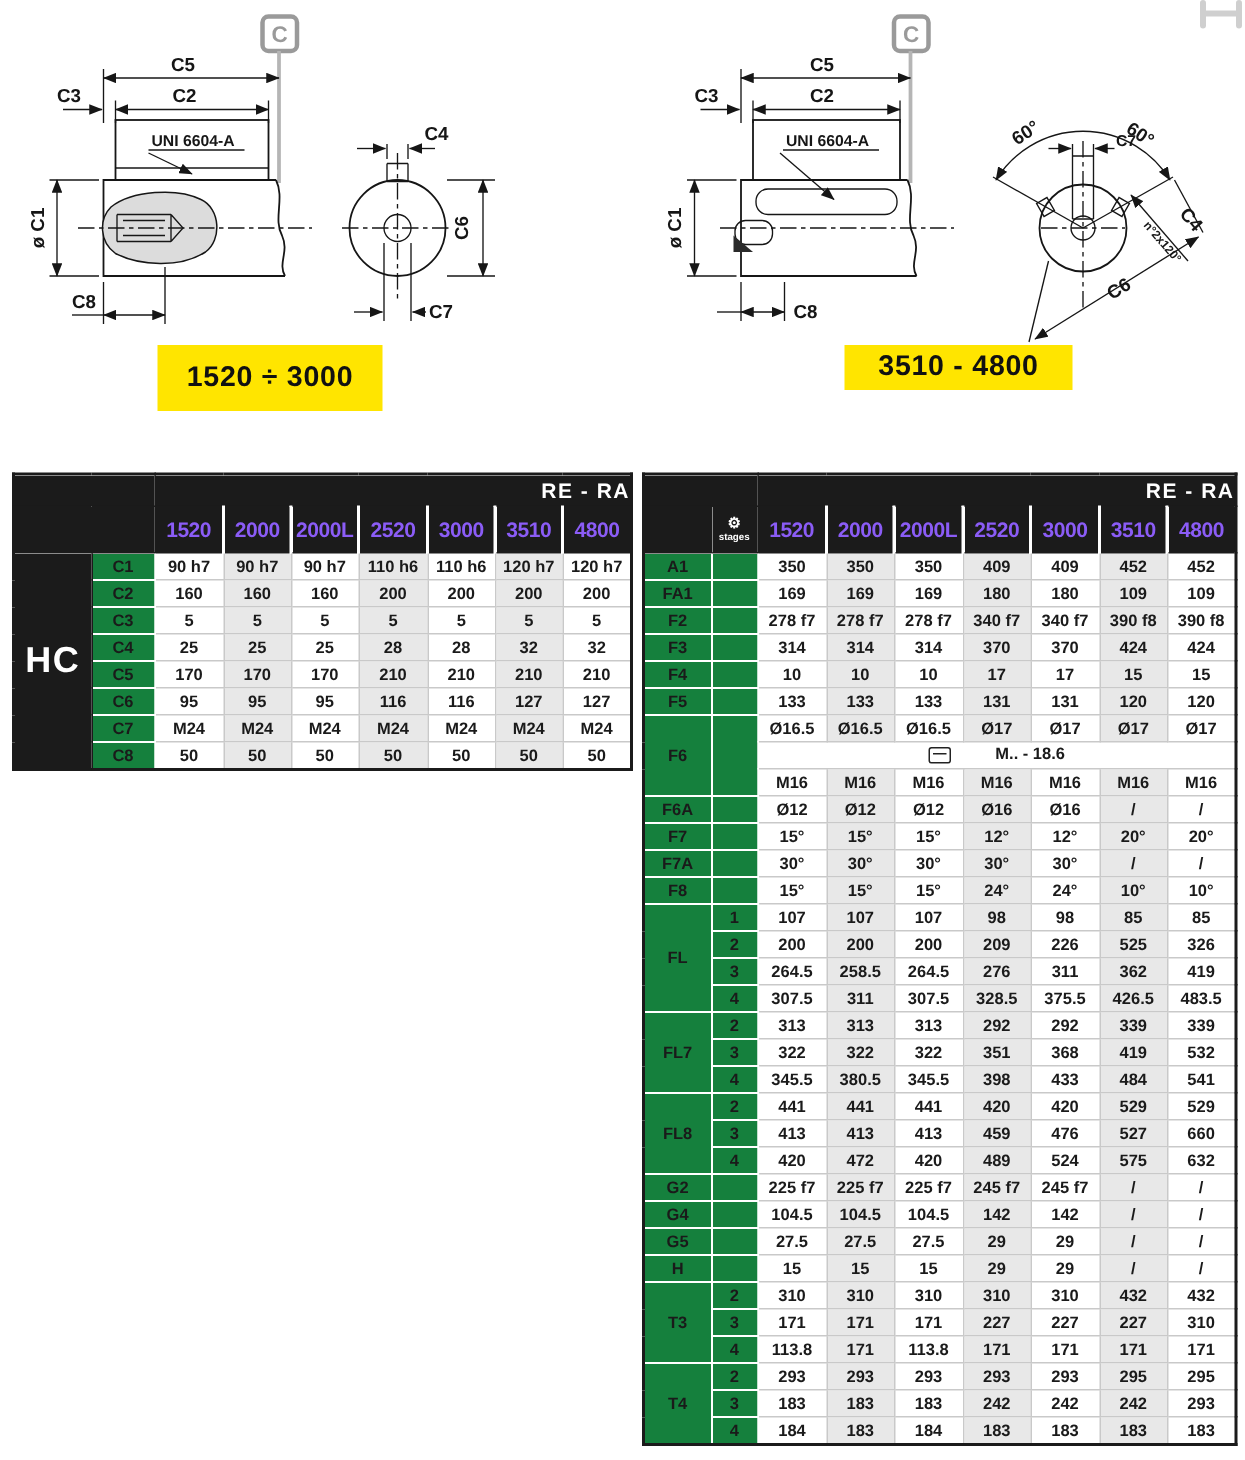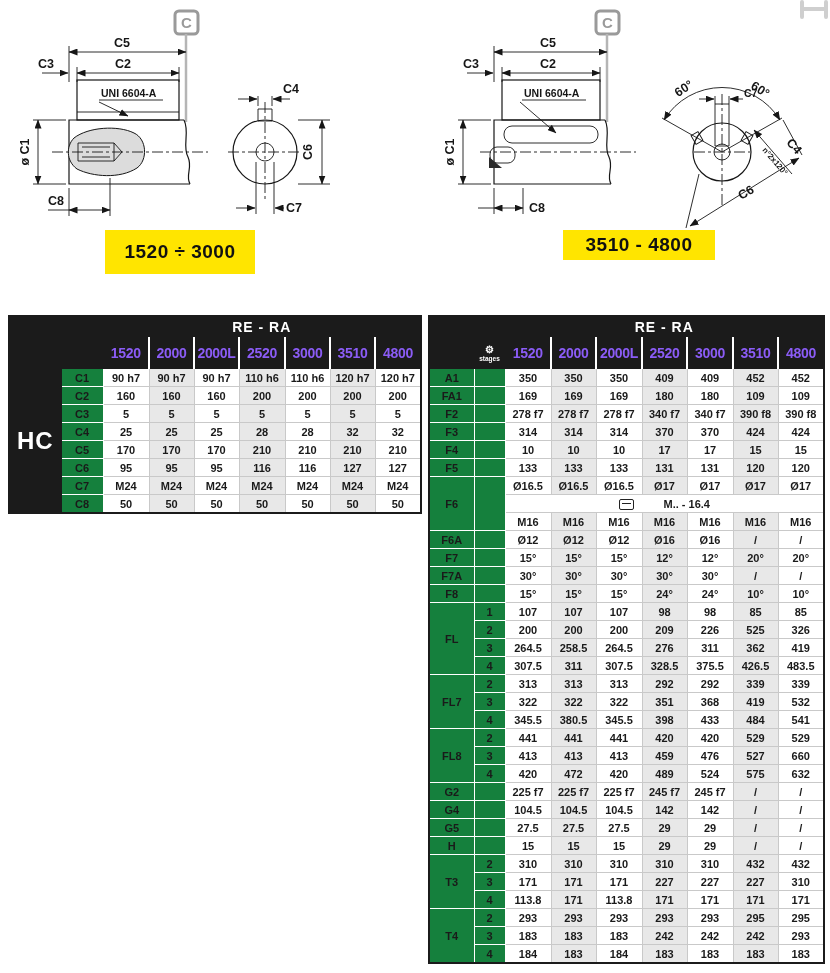--- a/index.html
+++ b/index.html
@@ -28,21 +28,21 @@
     border:2px solid #1b1b1b;
   }
   .t td{
     height:17px;padding:0;text-align:center;vertical-align:middle;
     border:1px solid #c9c9c9;font:700 11px "Liberation Sans",sans-serif;
     color:#1a1a1a;background:#fff;overflow:hidden;white-space:nowrap;
   }
   .t td.sh{background:#e8e8e8;}
   .t td.lbl,.t td.stage{background:#15803d;border:1px solid #fff;}
   .t td.hdr{background:#1b1b1b;border:1px solid #1b1b1b;color:#fff;}
-  .t td.rera{font:700 14px "Liberation Sans",sans-serif;letter-spacing:1px;height:20px;}
+  .t td.rera{font:700 14px "Liberation Sans",sans-serif;letter-spacing:1px;height:20px;text-align:right;}
   .t td.col{
     background:#1b1b1b;border:1px solid #1b1b1b;border-left:2px solid #fff;
     color:#8b5cf6;font:700 14px "Liberation Sans",sans-serif;letter-spacing:-.3px;height:30px;
   }
   .t td.col.first{border-left:1px solid #1b1b1b;}
   .t td.hc{
     background:#1b1b1b;border:1px solid #1b1b1b;color:#fff;
     font:700 24px "Liberation Sans",sans-serif;letter-spacing:1px;margin-left:34px;
   }
   .t td.stages{vertical-align:middle;}
@@ -425,21 +425,21 @@
         <td class="stage" rowspan="3"></td>
         <td class="val">Ø16.5</td>
         <td class="val sh">Ø16.5</td>
         <td class="val">Ø16.5</td>
         <td class="val sh">Ø17</td>
         <td class="val">Ø17</td>
         <td class="val sh">Ø17</td>
         <td class="val">Ø17</td>
       </tr>
       <tr>
-        <td class="mergedcell" colspan="7"><span class="bolt"></span><span class="txt">M.. - 16.4</span></td>
+        <td class="mergedcell" colspan="7"><span class="bolt"></span><span class="txt">M.. - 18.6</span></td>
       </tr>
       <tr>
         <td class="val">M16</td>
         <td class="val sh">M16</td>
         <td class="val">M16</td>
         <td class="val sh">M16</td>
         <td class="val">M16</td>
         <td class="val sh">M16</td>
         <td class="val">M16</td>
       </tr>

